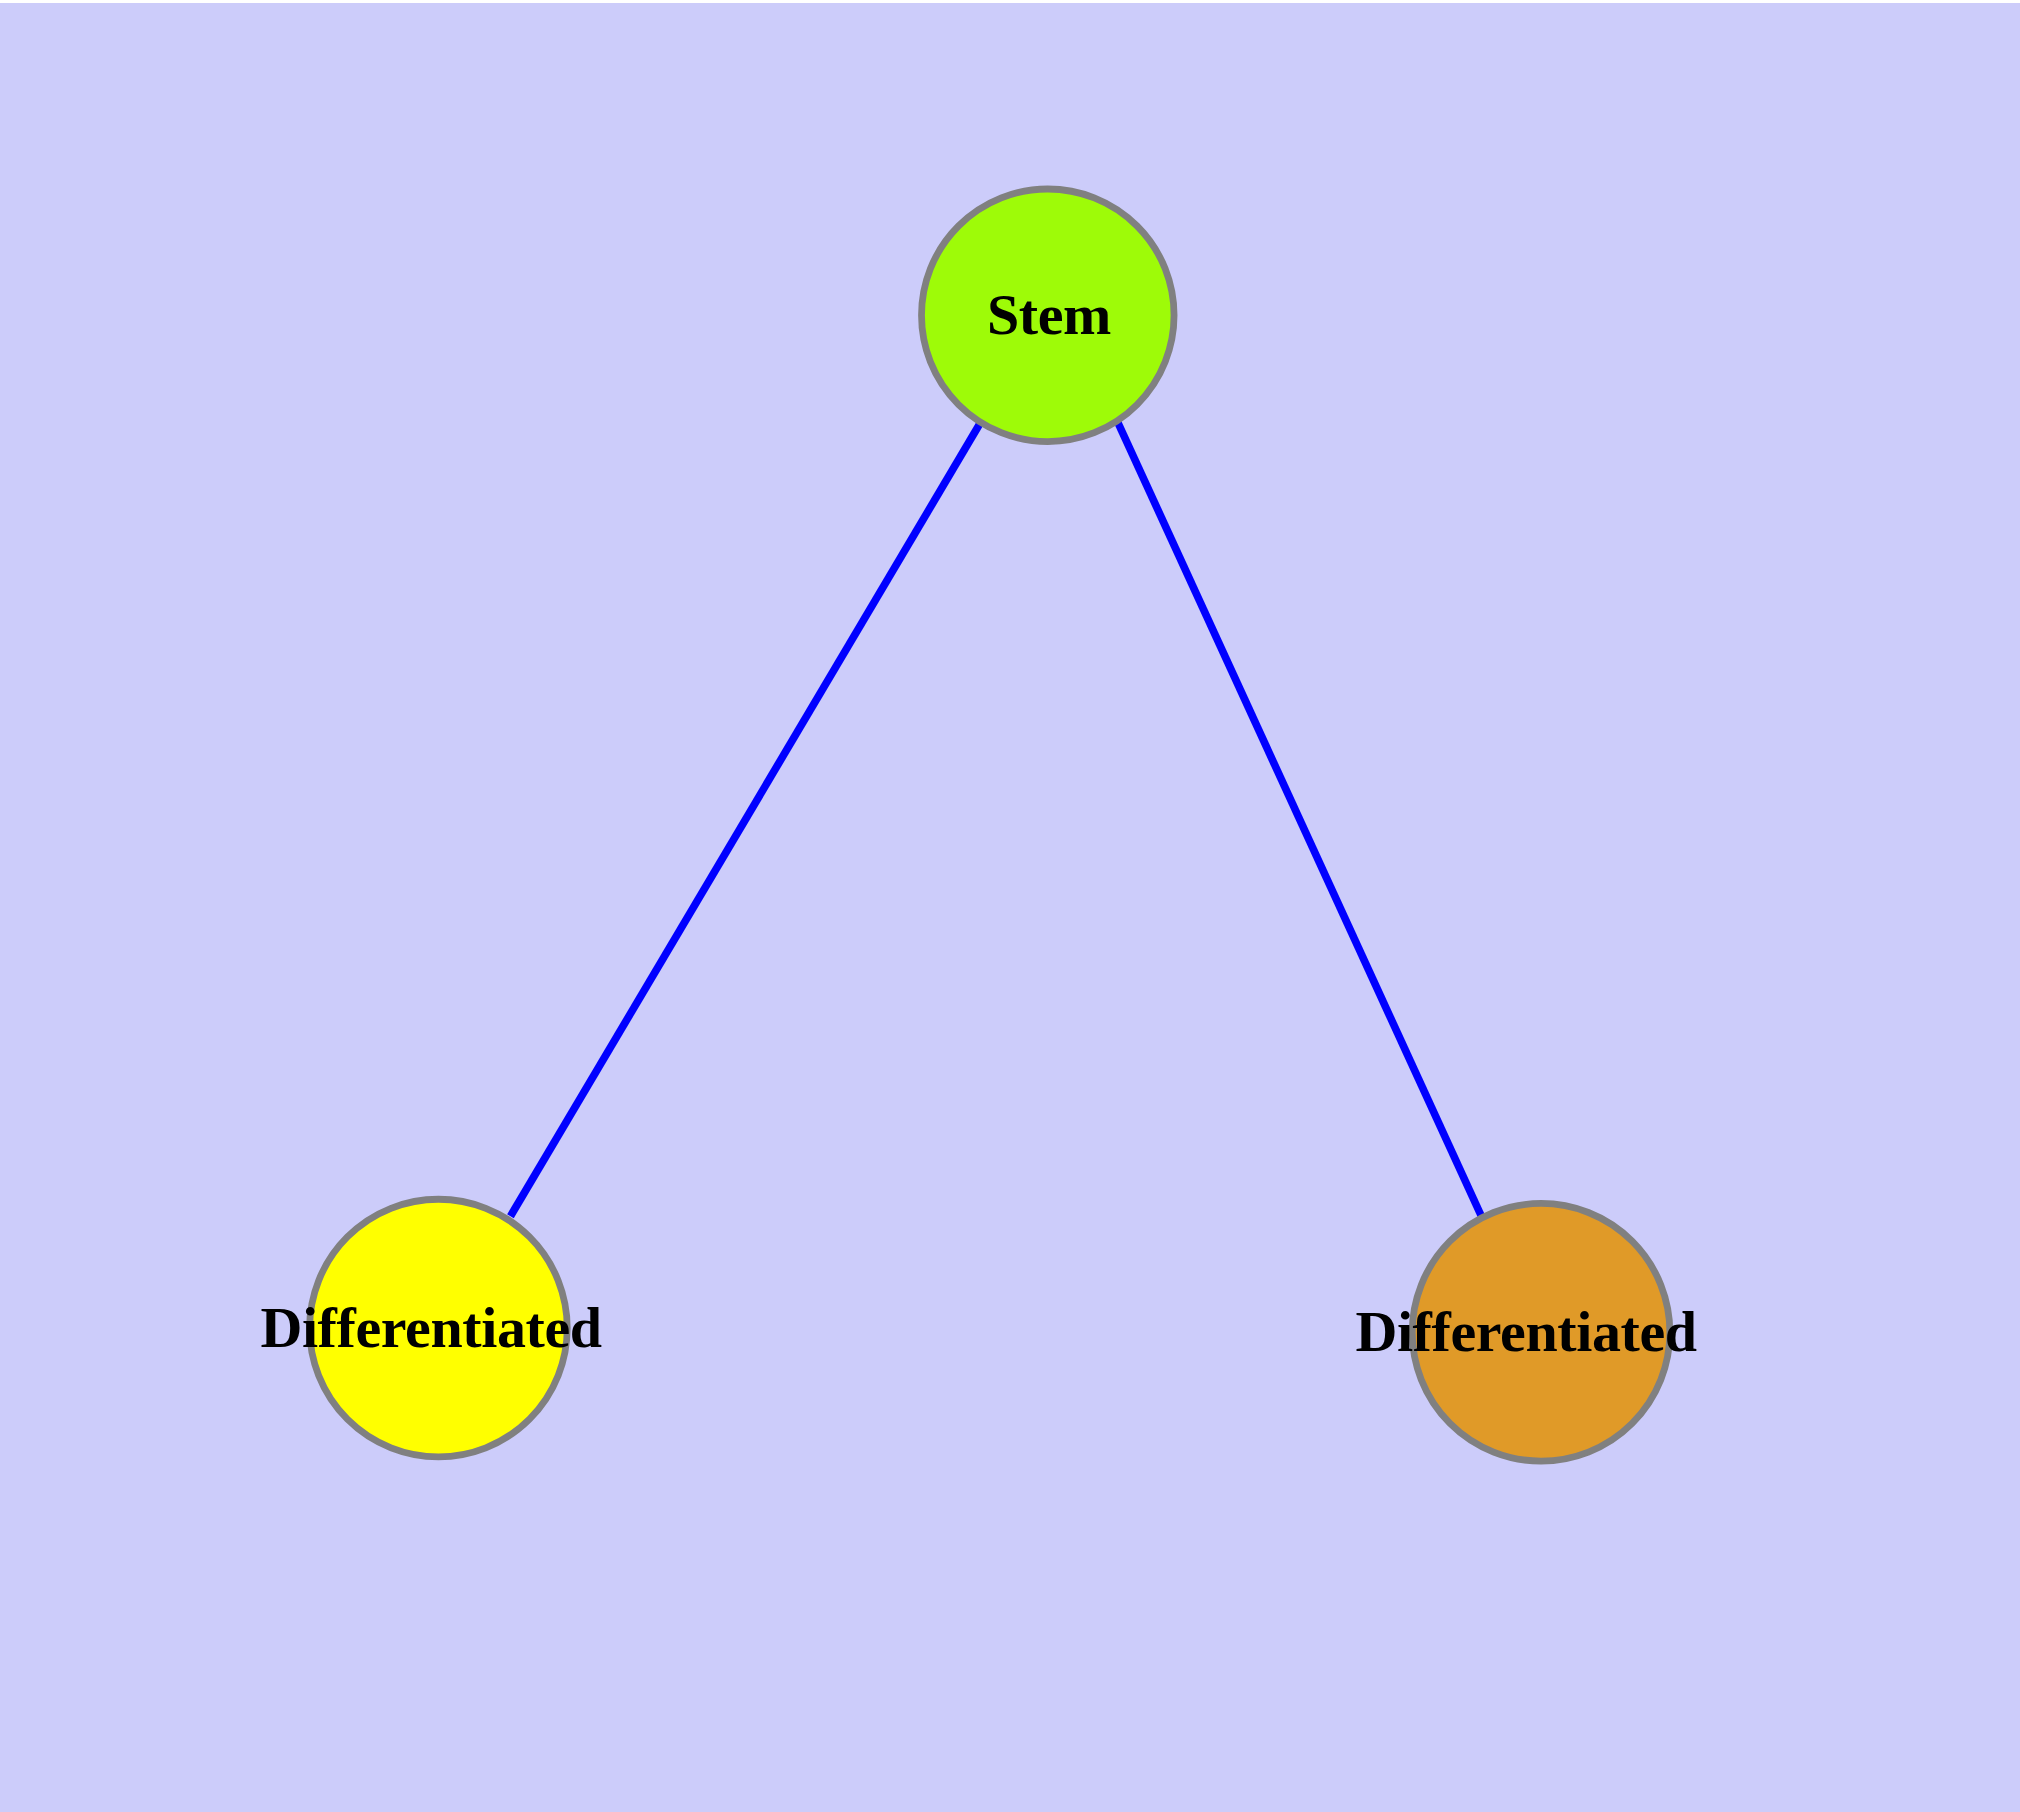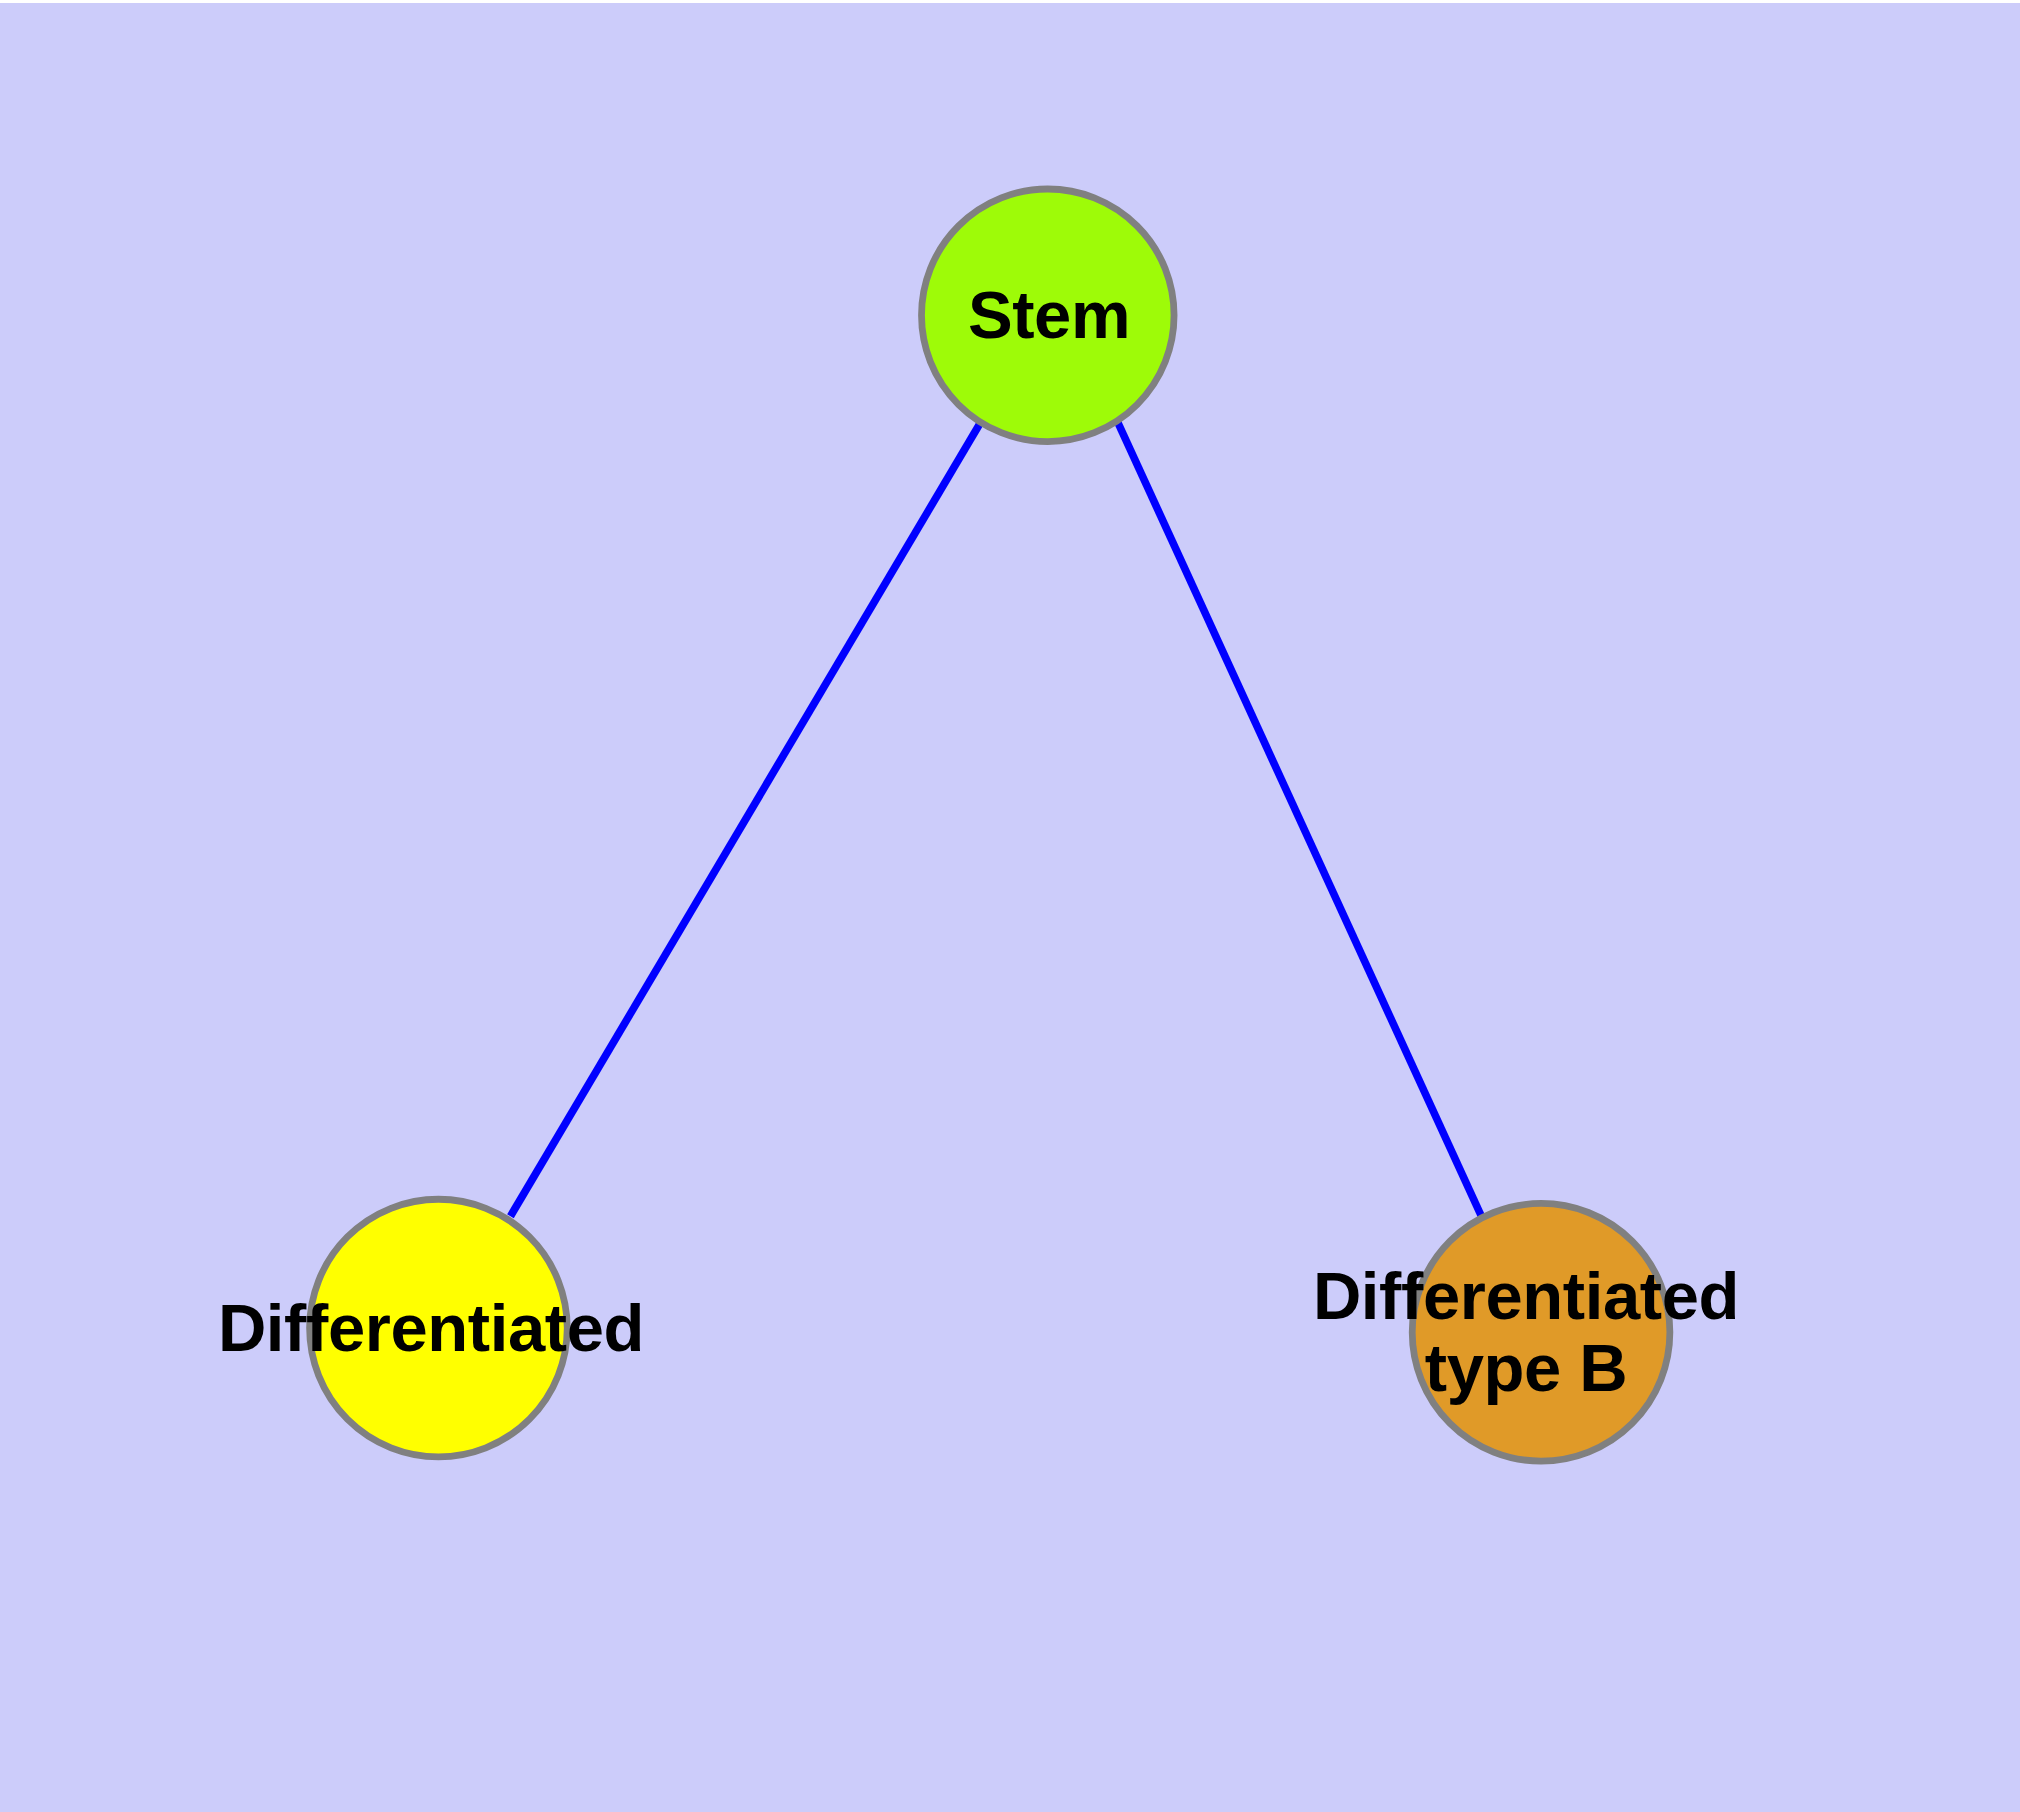--- a/index.html
+++ b/index.html
@@ -34,23 +34,23 @@
     stroke: #808080;
     stroke-width: 8;
   }
   .edge-line {
     stroke: #0000ff;
     stroke-width: 9;
     stroke-linecap: butt;
   }
   .node-label {
     position: absolute;
-    font-family: Liberation Sans, sans-serif;
+    font-family: Liberation Serif, serif;
     font-weight: bold;
-    font-size: 67px;
+    font-size: 58px;
     line-height: 1.08;
     color: #000000;
     text-align: center;
     white-space: pre;
     transform: translate(-50%, -50%);
     pointer-events: none;
     letter-spacing: -0.4px;
   }
 </style>
 </head>
@@ -67,16 +67,16 @@
 
     <circle class="node-circle" cx="1236" cy="372" r="149" fill="#9efb08"></circle>
     <circle class="node-circle" cx="517" cy="1567" r="152" fill="#ffff00"></circle>
     <circle class="node-circle" cx="1818" cy="1572" r="152" fill="#e09a28"></circle>
   </svg>
 
   <div class="node-label" style="left:1049px; top:315px;"><span>Stem</span></div>
 
   <div class="node-label" style="left:431px; top:1328px;"><span>Differentiated</span><br></div>
 
-  <div class="node-label" style="left:1526px; top:1332px;"><span>Differentiated</span><br><span>type B</span></div>
+  <div class="node-label" style="left:1526px; top:1332px;"><span>Differentiated</span><br></div>
 
 </div>
 
 
 </body></html>

